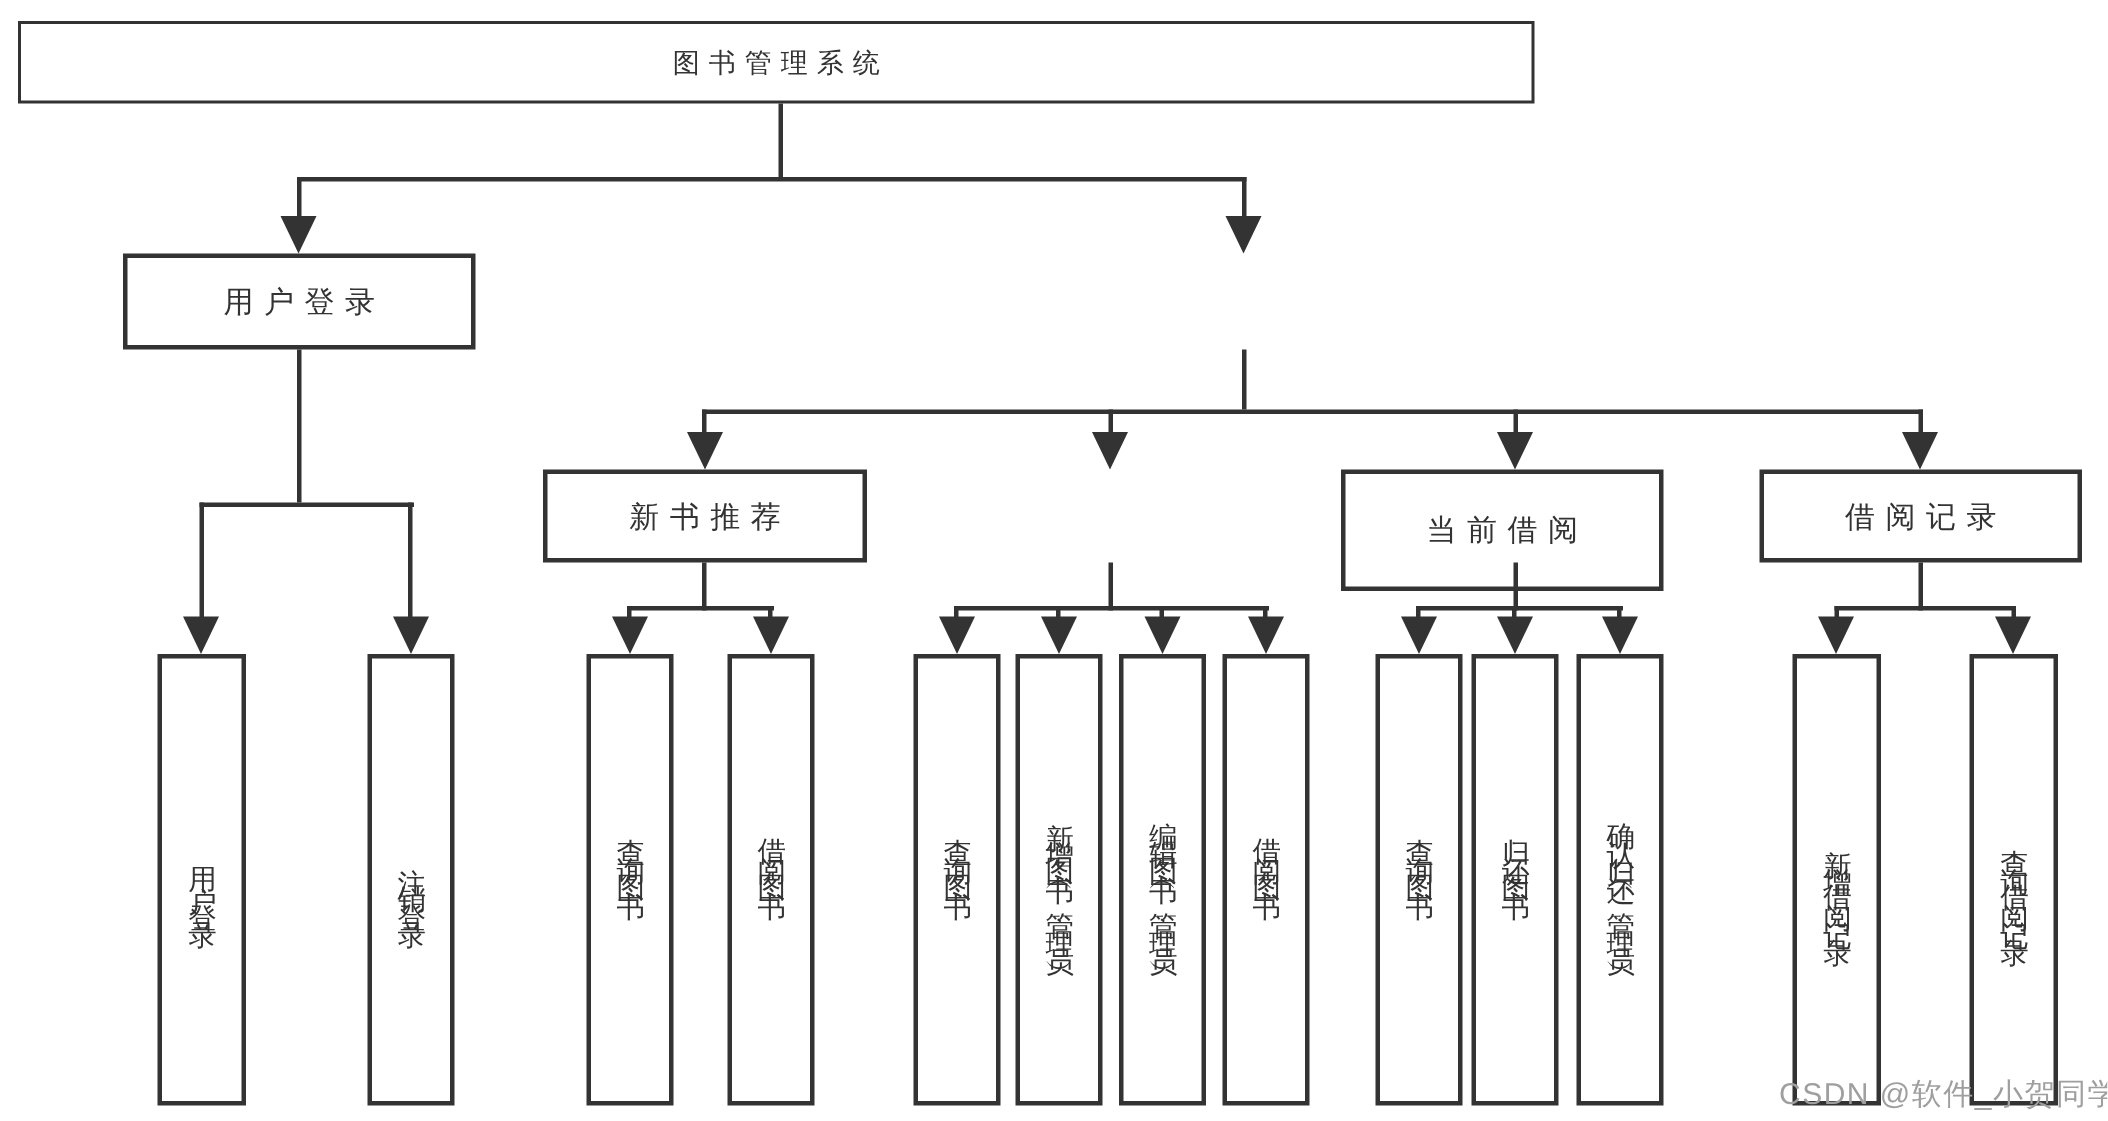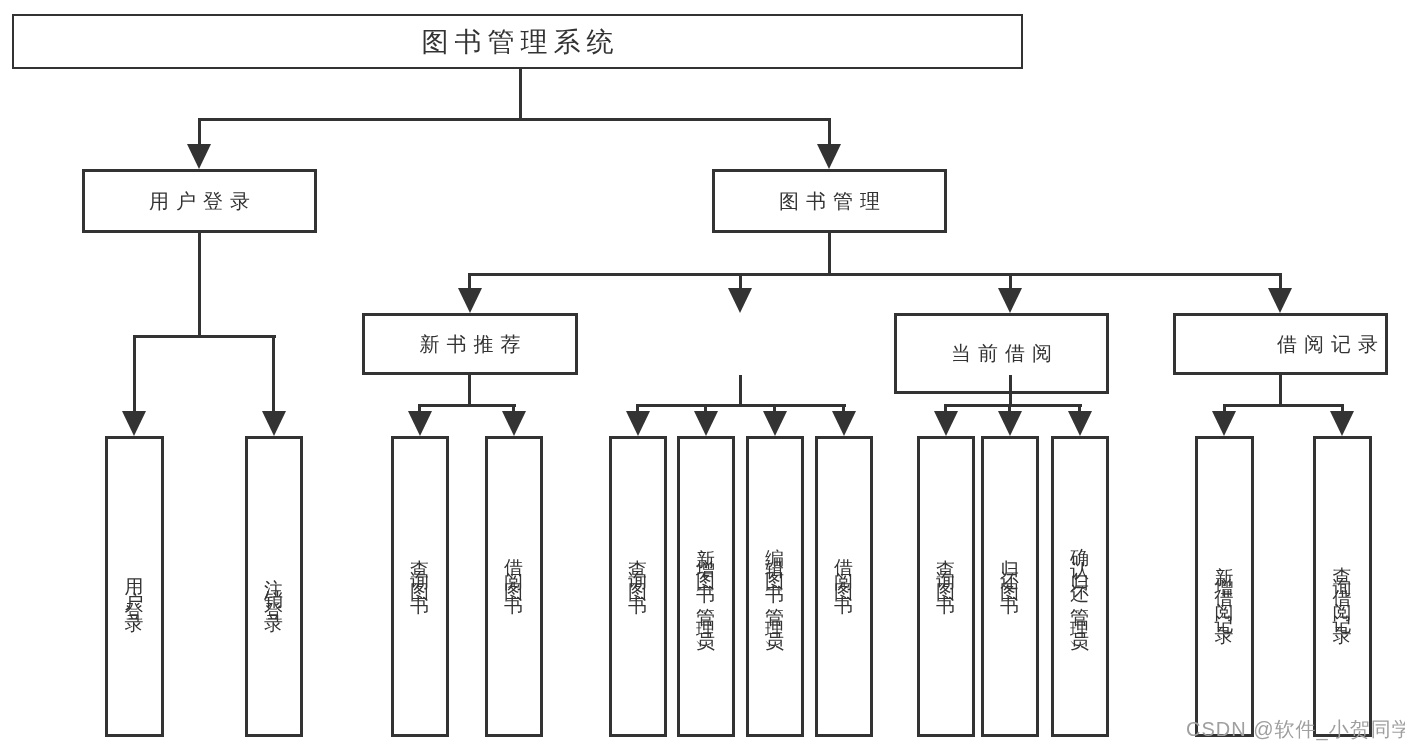--- a/index.html
+++ b/index.html
@@ -22,21 +22,21 @@
     color:#333333;
   }
   .root{border-width:2px;}
   .hlbl{
     font-size:20px;
     letter-spacing:7px;
     text-indent:7px;
     color:#333333;
     white-space:nowrap;
   }
-  .rootlbl{font-size:27px;letter-spacing:6px;text-indent:6px;}
+  .rootlbl{font-size:18px;letter-spacing:6px;text-indent:6px;}
   .vlbl{
     writing-mode:vertical-rl;
     text-orientation:mixed;
     font-size:19px;
     letter-spacing:12px;
     line-height:1;
     color:#333333;
   }
   .up{padding-bottom:38px;}
   .l{position:absolute;background:#333333;}
@@ -62,31 +62,28 @@
 
 <div id="canvas">
 
   <div class="box root" style="left:12px;top:14px;width:1011px;height:55px;">
     <span class="hlbl rootlbl">图书管理系统</span>
   </div>
 
   <div class="box" style="left:82px;top:169px;width:235px;height:64px;">
     <span class="hlbl">用户登录</span>
   </div>
-  <div class="box" style="left:712px;top:169px;width:235px;height:64px;">
-    <span class="hlbl">图书管理</span>
-  </div>
 
   <div class="box" style="left:362px;top:313px;width:216px;height:62px;align-items:center;">
     <span class="hlbl">新书推荐</span>
   </div>
   <div class="box" style="left:894px;top:313px;width:215px;height:81px;">
     <span class="hlbl">当前借阅</span>
   </div>
-  <div class="box" style="left:1173px;top:313px;width:215px;height:62px;justify-content:flex-end;">
+  <div class="box" style="left:1173px;top:313px;width:215px;height:62px;">
     <span class="hlbl">借阅记录</span>
   </div>
 
   <div class="box" style="left:105px;top:436px;width:59px;height:301px;">
     <span class="vlbl">用户登录</span>
   </div>
   <div class="box" style="left:245px;top:436px;width:58px;height:301px;">
     <span class="vlbl">注销登录</span>
   </div>
 

